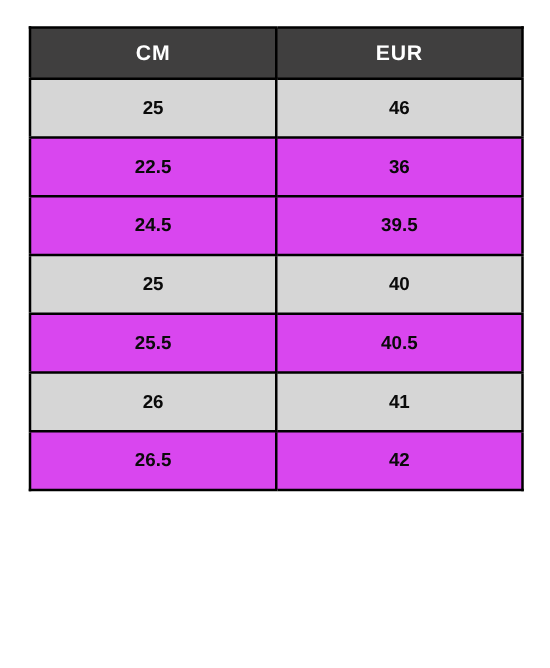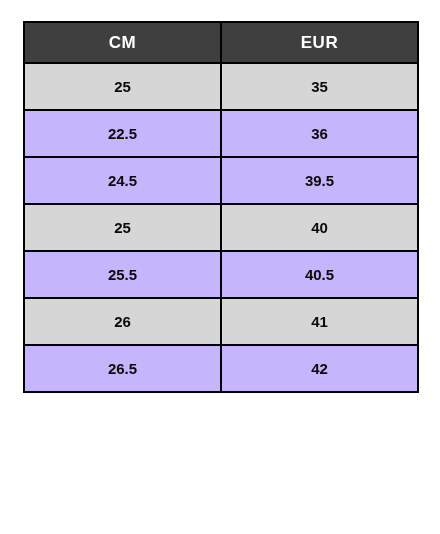--- a/index.html
+++ b/index.html
@@ -55,21 +55,21 @@
   table.size-table tbody td {
     height: 45px;
     text-align: center;
     vertical-align: middle;
     font-size: 15px;
     font-weight: bold;
     color: #0a0a0a;
     border-right: 2px solid #000000;
     border-bottom: 2px solid #000000;
     padding: 0;
-    background: #c4b5fd;
+    background: #d946ef;
   }
   table.size-table tbody td:last-child {
     border-right: none;
   }
   table.size-table tbody tr:last-child td {
     border-bottom: none;
   }
   table.size-table tbody tr.shaded td {
     background: #d6d6d6;
   }
@@ -86,21 +86,21 @@
       </colgroup>
       <thead>
         <tr>
           <th>CM</th>
           <th>EUR</th>
         </tr>
       </thead>
       <tbody>
         <tr class="shaded">
           <td>25</td>
-          <td>35</td>
+          <td>46</td>
         </tr>
         <tr>
           <td>22.5</td>
           <td>36</td>
         </tr>
         <tr>
           <td>24.5</td>
           <td>39.5</td>
         </tr>
         <tr class="shaded">

